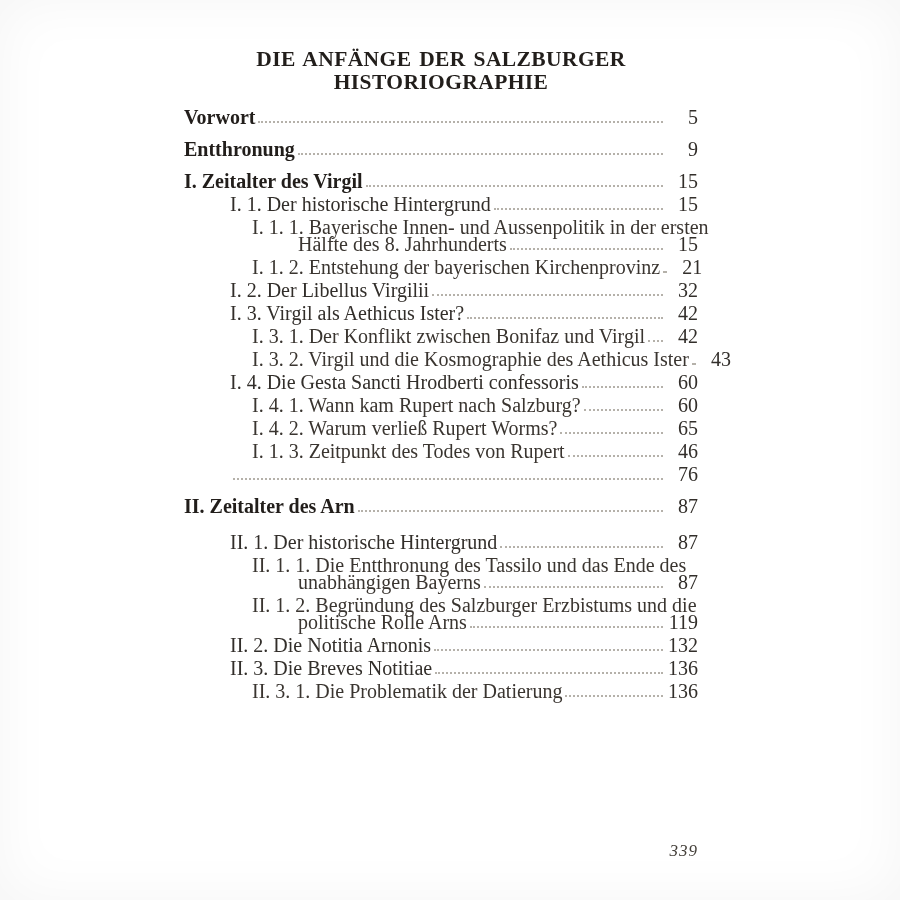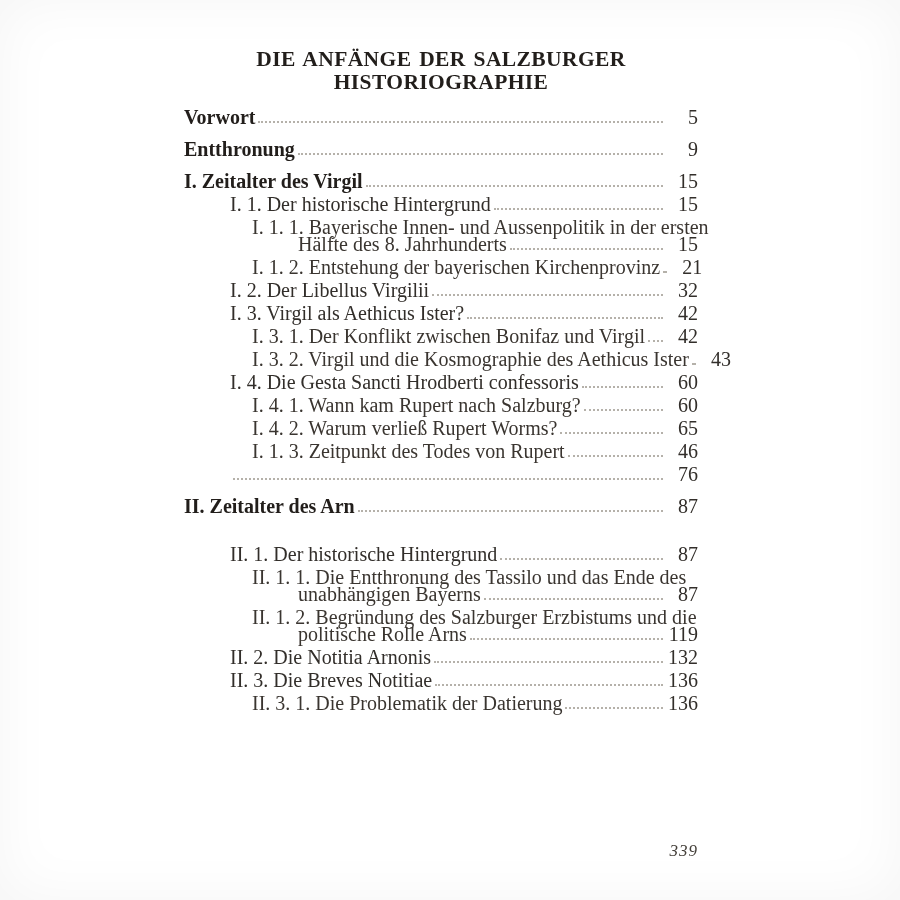--- a/index.html
+++ b/index.html
@@ -21,21 +21,21 @@
   }
   .content{ position:absolute; left:184px; top:48px; width:514px; }
   .title{
     text-align:center; font-weight:bold; font-size:21.5px; line-height:23px;
     letter-spacing:0.4px; word-spacing:2px; color:var(--ink-strong);
     margin-bottom:12px;
   }
   .toc{ font-size:20px; }
   .entry{ margin-top:6px; }
   .entry.gap-section{ margin-top:15px; }
-  .entry.gap-subsection{ margin-top:31px; }
+  .entry.gap-subsection{ margin-top:19px; }
   .entry.level-0{ padding-left:0; }
   .entry.level-1{ padding-left:46px; }
   .entry.level-2{ padding-left:68px; }
   .row{ display:flex; line-height:17px; }
   .row.wrap{ padding-left:46px; }
   .txt{ white-space:nowrap; color:var(--ink); }
   .style-bold .txt{ font-weight:bold; color:var(--ink-strong); }
   .style-italic .txt{ color:var(--ink-italic);text-align:center; }
   .leader{ flex:1 1 auto; min-width:12px; position:relative; }
   .leader::after{

